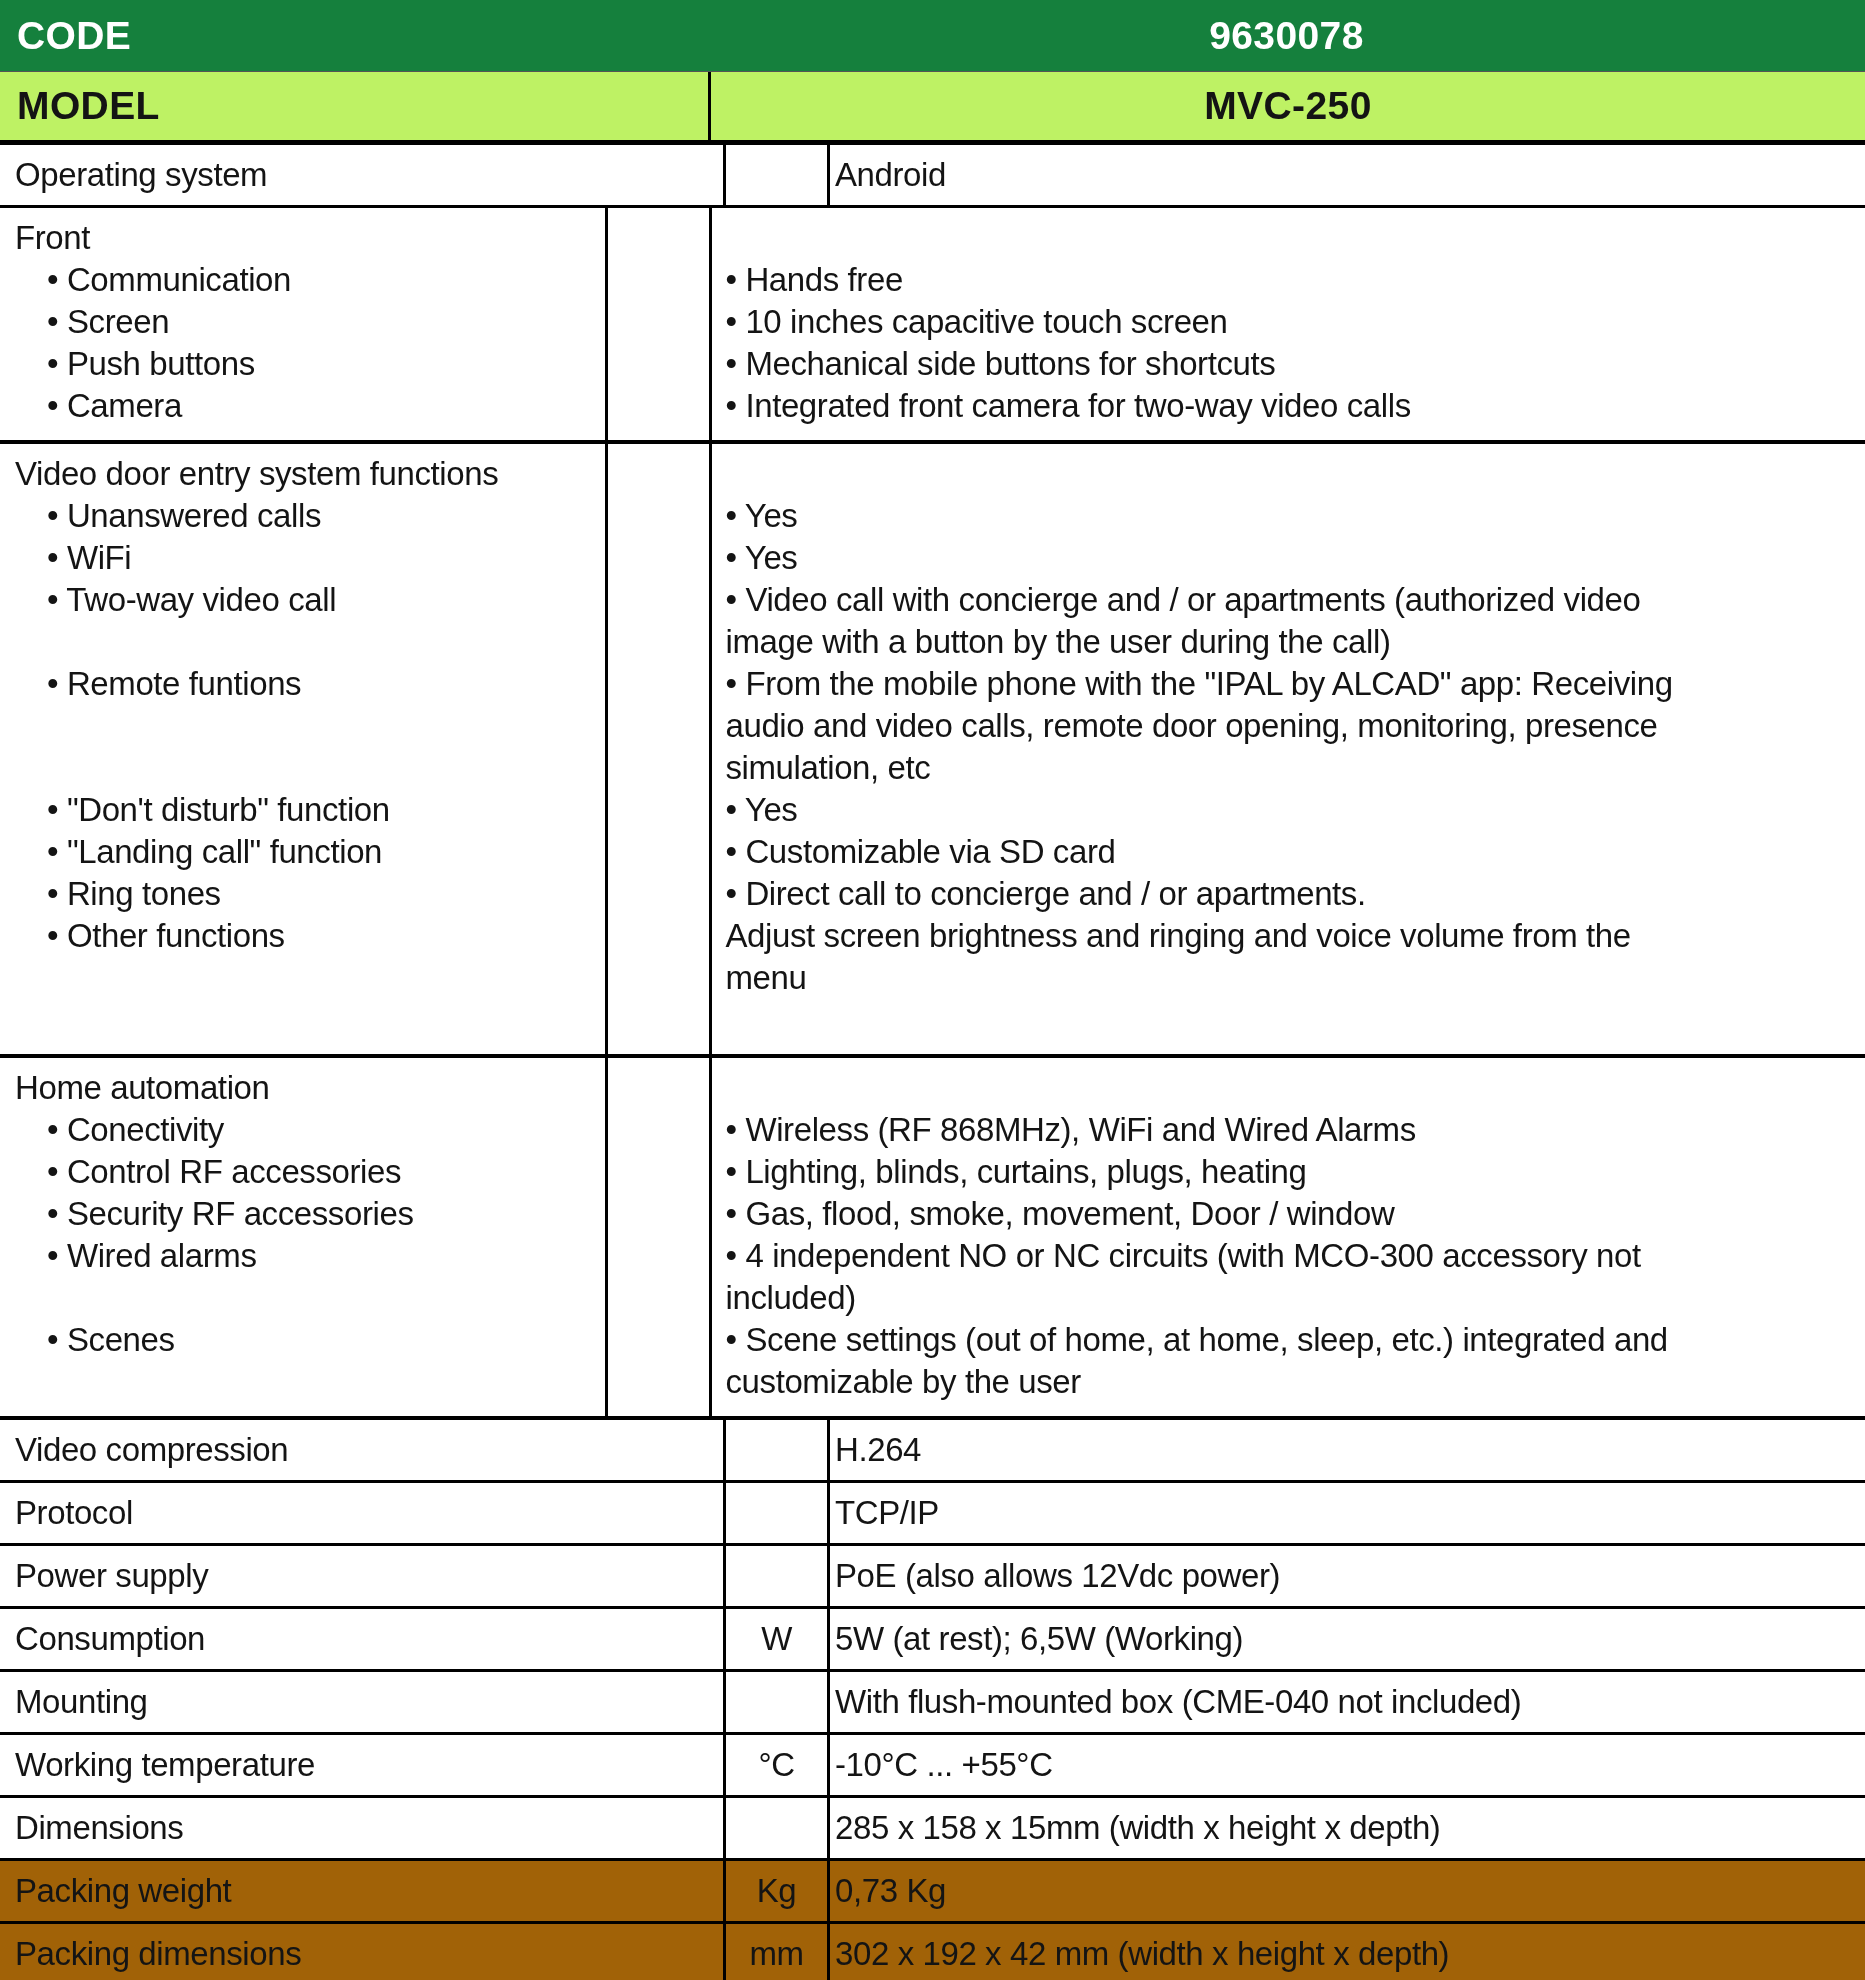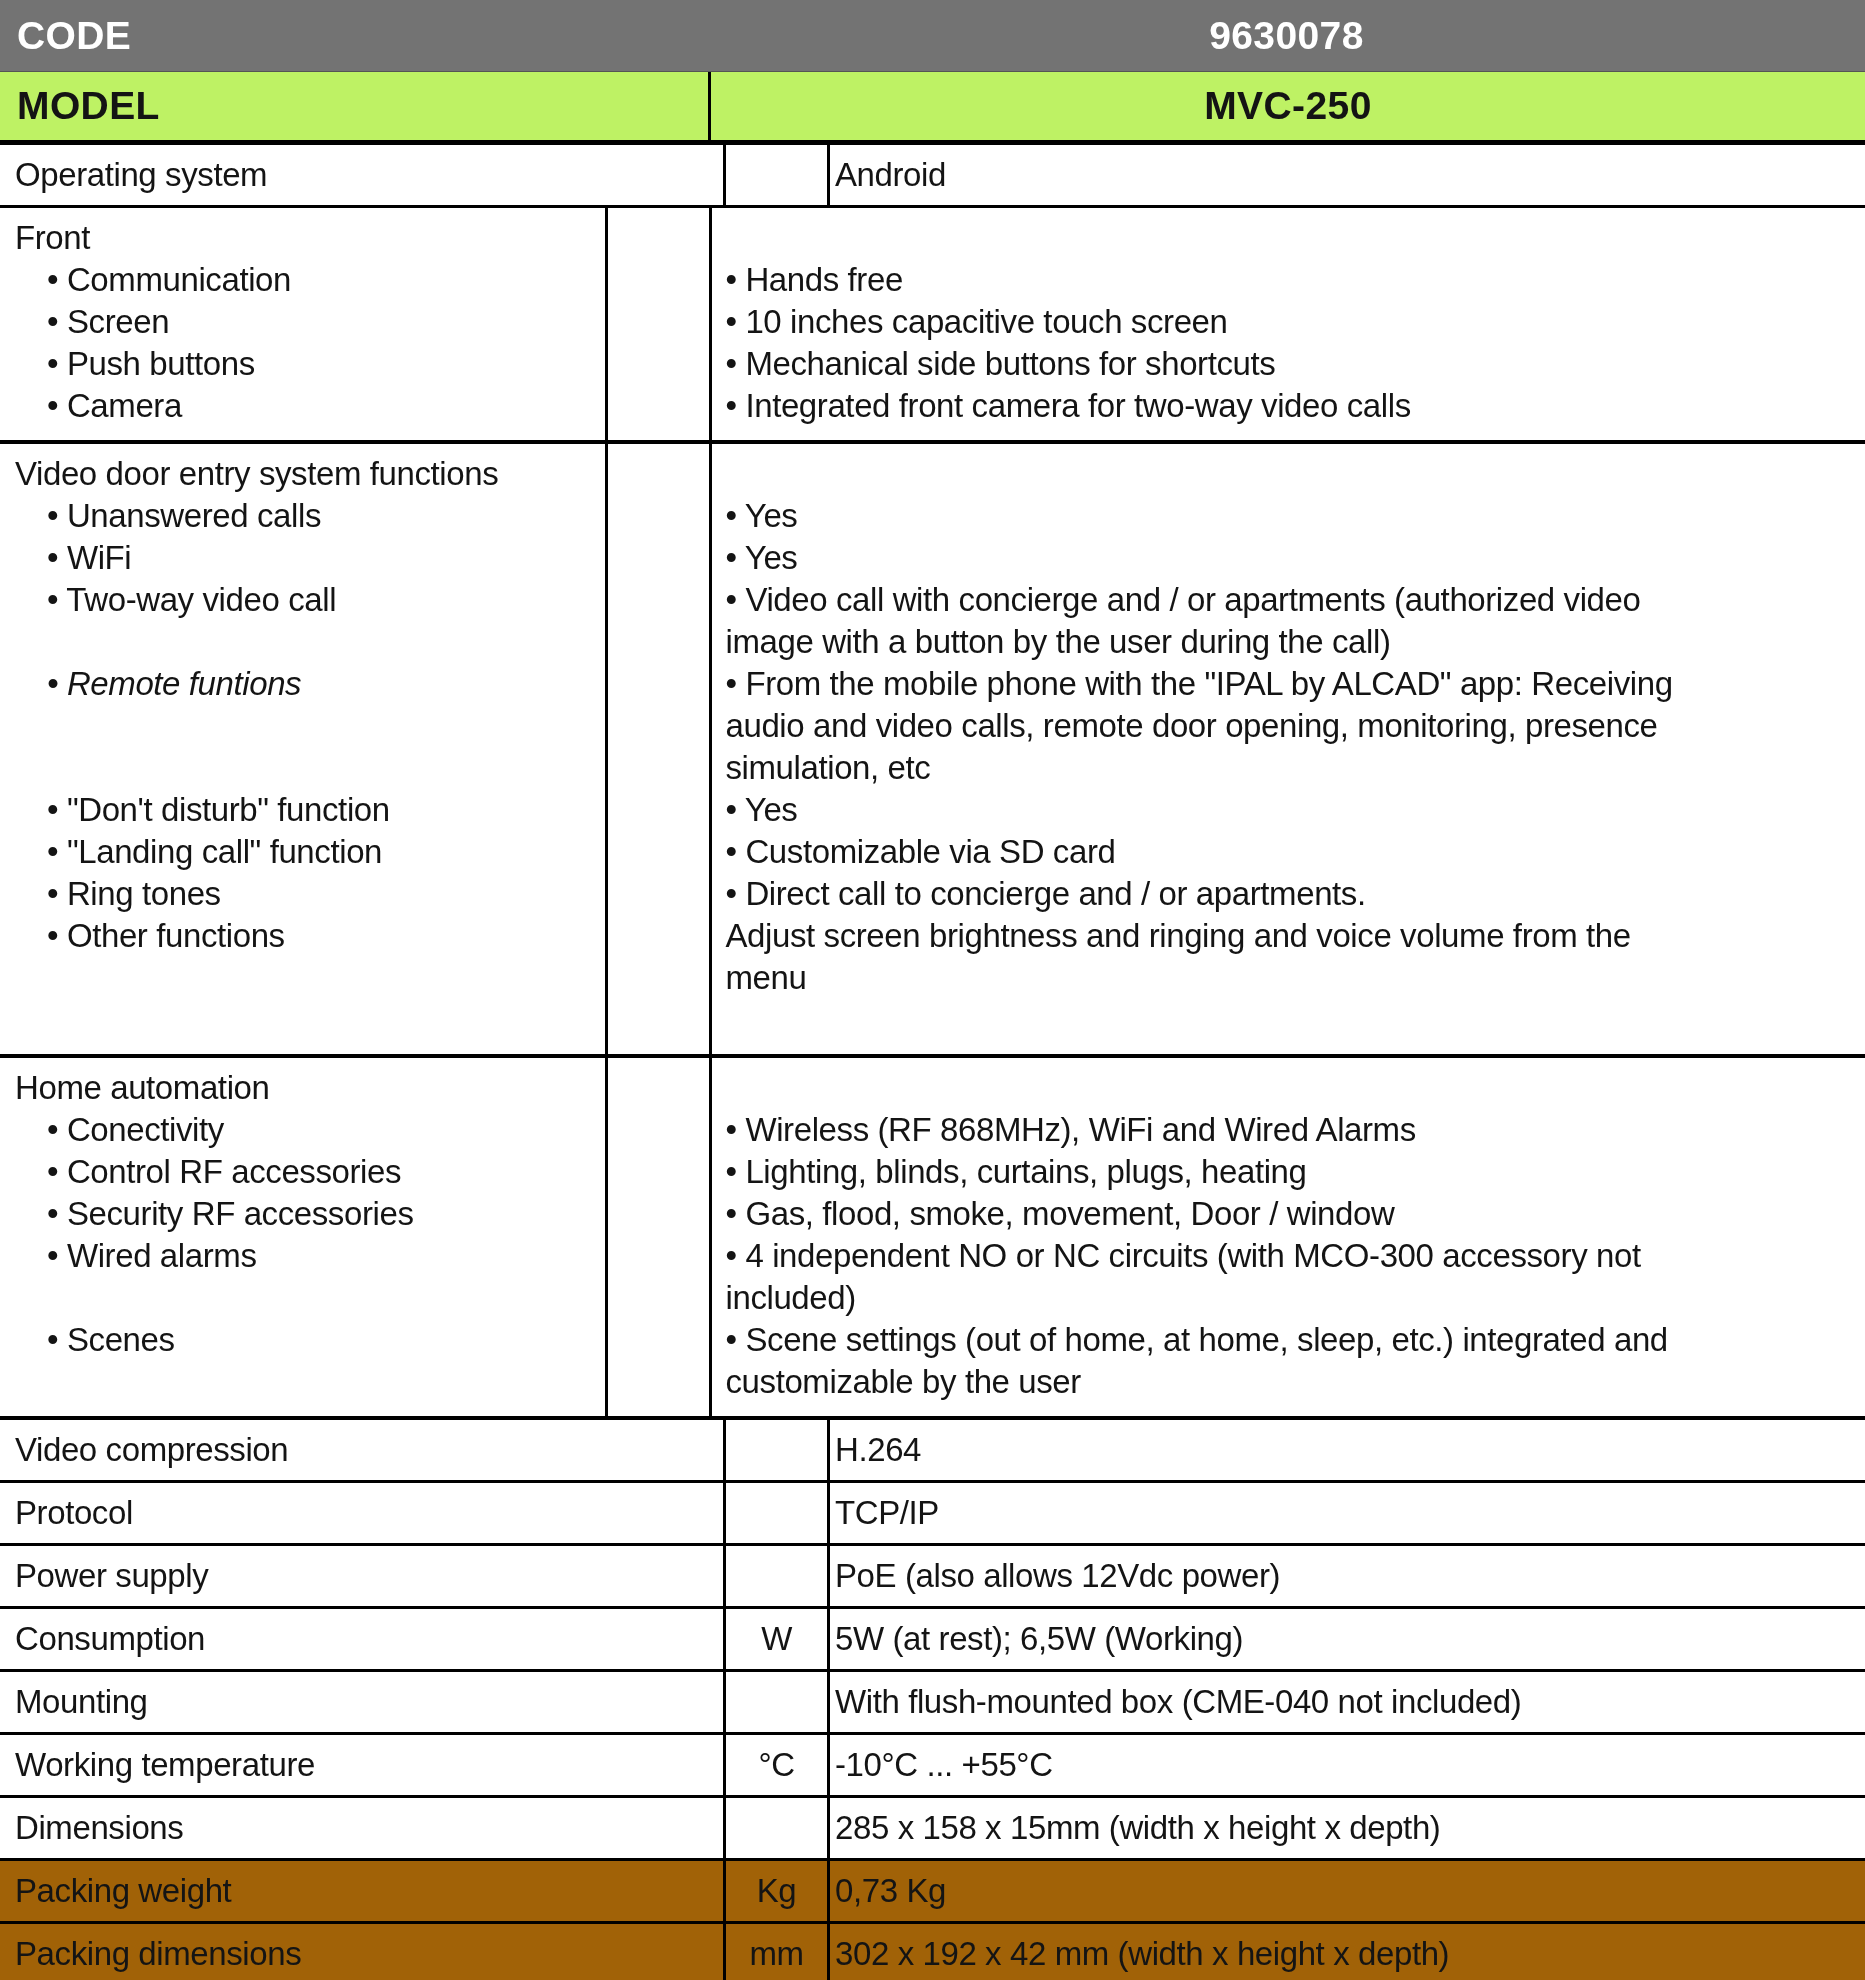--- a/index.html
+++ b/index.html
@@ -6,21 +6,21 @@
   .spec-table {
     width:1865px;
     font-family:"Liberation Sans","DejaVu Sans",sans-serif;
     color:#141414;
     letter-spacing:-0.4px;
     background:#fff;
   }
   .row { box-sizing:border-box; display:flex; border-bottom:3.4px solid #000; background:#fff; }
 
   
-  .row-code { height:72px; background:#737373; color:#fff; border-bottom:1.7px solid #555; }
+  .row-code { height:72px; background:#15803d; color:#fff; border-bottom:1.7px solid #555; }
   .row-model { height:73px; background:#bef264; border-bottom:5.9px solid #000; }
   .hdr-label {
     width:708px; box-sizing:border-box; padding-left:17px;
     display:flex; align-items:center;
     font-size:39px; font-weight:bold; letter-spacing:0.4px;
   }
   .hdr-value {
     flex:1; display:flex; align-items:center; justify-content:center;
     font-size:39px; font-weight:bold; letter-spacing:0.4px;
   }
@@ -90,21 +90,21 @@
           <div class="sec-item sec-item-value" style="min-height: 42px;">• Mechanical side buttons for shortcuts</div>
           <div class="sec-item sec-item-value" style="min-height: 42px;">• Integrated front camera for two-way video calls</div>
         </div>
       </div>
       <div class="row row-section">
         <div class="sec-col sec-col-label">
           <div class="sec-header">Video door entry system functions</div>
           <div class="sec-item sec-item-label" style="min-height: 42px;">• Unanswered calls</div>
           <div class="sec-item sec-item-label" style="min-height: 42px;">• WiFi</div>
           <div class="sec-item sec-item-label" style="min-height: 84px;">• Two-way video call</div>
-          <div class="sec-item sec-item-label" style="min-height: 126px; font-style: italic;">• Remote funtions</div>
+          <div class="sec-item sec-item-label" style="min-height: 126px;">• Remote funtions</div>
           <div class="sec-item sec-item-label" style="min-height: 42px;">• "Don't disturb" function</div>
           <div class="sec-item sec-item-label" style="min-height: 42px;">• "Landing call" function</div>
           <div class="sec-item sec-item-label" style="min-height: 42px;">• Ring tones</div>
           <div class="sec-item sec-item-label" style="min-height: 126px;">• Other functions</div>
         </div>
         <div class="sec-col sec-col-unit"></div>
         <div class="sec-col sec-col-value">
           <div class="sec-header"></div>
           <div class="sec-item sec-item-value" style="min-height: 42px;">• Yes</div>
           <div class="sec-item sec-item-value" style="min-height: 42px;">• Yes</div>

